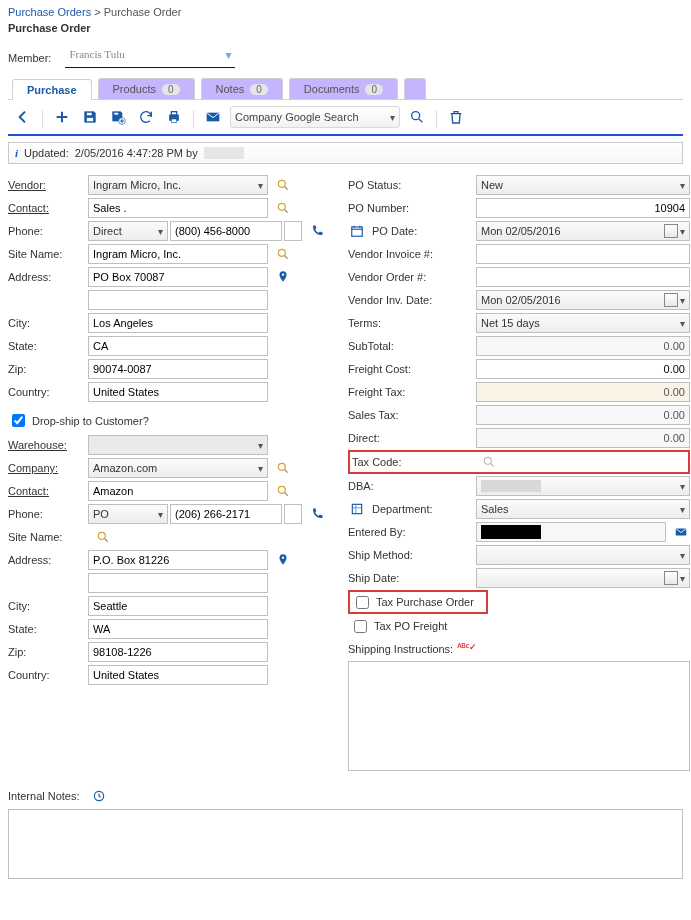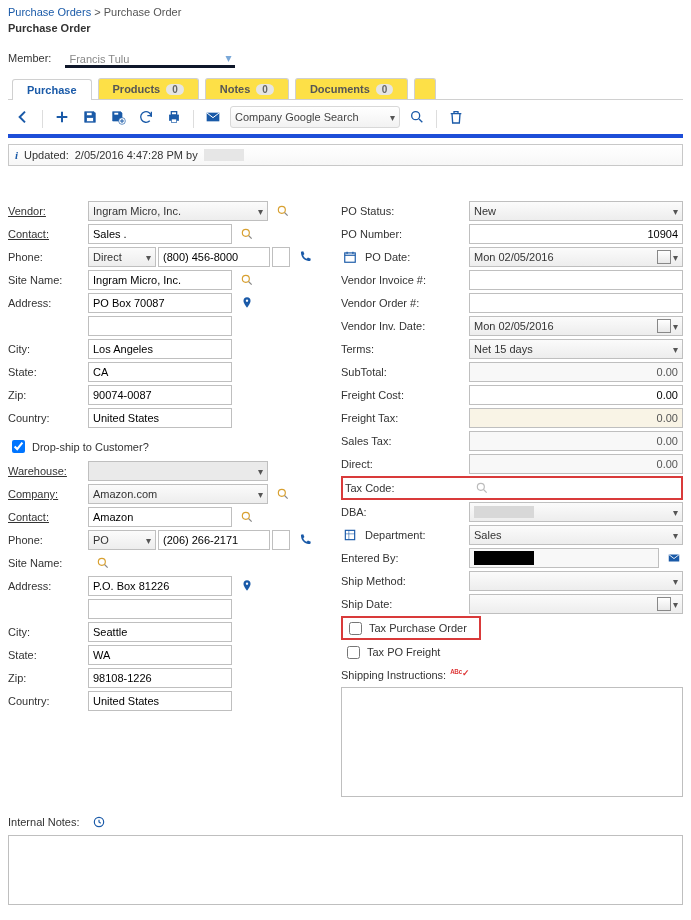--- a/index.html
+++ b/index.html
@@ -4,48 +4,48 @@
 <style>
   * { box-sizing: border-box; }
   html,body { margin:0; padding:0; font-family: "Segoe UI", Tahoma, sans-serif; font-size:11px; color:#333; background:#fff; }
   body { width:691px; padding:6px 8px; }
   a { color:#1a5aa8; text-decoration:none; }
   .breadcrumb { color:#1a5aa8; margin-bottom:4px; }
   .breadcrumb span { color:#555; }
   .page-title { font-weight:bold; margin:4px 0 14px 0; }
   .member-row { display:flex; align-items:center; gap:10px; margin-bottom:10px; }
   .member-row label { margin-right:4px; }
-  .member-select { display:inline-flex; align-items:flex-end; justify-content:space-between; width:170px; height:20px; padding:0 4px; border-bottom:3px solid #0f172a; color:#888; }
+  .member-select { display:inline-flex; align-items:flex-start; justify-content:space-between; width:170px; height:20px; padding:0 4px; border-bottom:1px solid #0f172a; color:#888;font-family:Liberation Serif, serif; }
   .member-select .caret { color:#7aa8d8; font-size:12px; }
   .show-chk { display:flex; align-items:center; gap:4px; color:#333; }
   .tabs { display:flex; gap:6px; border-bottom:1px solid #d0d0d0; padding-left:4px; }
-  .tab { display:flex; align-items:center; gap:6px; padding:4px 14px; background:#fde047; border:1px solid #d0d0d0; border-bottom:none; border-radius:3px 3px 0 0; color:#555; cursor:pointer;font-weight:bold; }
+  .tab { display:flex; align-items:center; gap:6px; padding:4px 14px; background:#c4b5fd; border:1px solid #d0d0d0; border-bottom:none; border-radius:3px 3px 0 0; color:#555; cursor:pointer; }
   .tab.active { color:#1a5aa8; background:#fff; font-weight:600; position:relative; top:1px; }
   .tab .badge { background:#e5e5e5; border-radius:8px; padding:0 6px; font-size:10px; color:#666; }
   .tab.gear { padding:4px 10px; }
-  .toolbar { display:flex; align-items:flex-end; gap:6px; padding:6px 4px; border-bottom:4px solid #1d4ed8; }
+  .toolbar { display:flex; align-items:flex-end; gap:6px; padding:6px 4px; border-bottom:2px solid #1d4ed8; }
   .toolbar .sep { width:1px; height:18px; background:#ddd; margin:0 2px; }
   .tbtn { width:22px; height:22px; display:flex; align-items:center; justify-content:center; color:#1a5aa8; cursor:pointer; border-radius:3px; }
   .tbtn svg { width:16px; height:16px; stroke:currentColor; fill:currentColor; }
   .combo { display:flex; align-items:center; width:170px; height:22px; border:1px solid #d8d8d8; background:linear-gradient(#fff,#f2f2f2); border-radius:3px; padding:0 4px; font-size:11px; color:#444; }
   .combo .caret { margin-left:auto; color:#555; font-size:10px; }
   .updated-bar { display:flex; align-items:center; gap:6px; border:1px solid #c8c8c8; background:linear-gradient(#fff,#f7f7f7); height:22px; padding:0 6px; margin:6px 0 10px 0; }
   .updated-bar .iicon { font-style:italic; font-family:Georgia, serif; font-weight:bold; color:#1a5aa8; }
   .updated-bar .mask { display:inline-block; width:40px; height:12px; background:#e6e6e6; }
   .cols { display:flex; gap:22px; }
-  .col { flex:1;margin-top:24px; }
+  .col { flex:1; }
   .row { display:flex; align-items:center; height:22px; margin-bottom:1px; }
   .lbl { width:80px; color:#333; }
   .lbl.deco { text-decoration:underline; }
   .in, .sel { height:20px; border:1px solid #bfbfbf; background:#fff; font-size:11px; padding:2px 4px; }
-  .in { width:144px; }
+  .in { width:180px; }
   .sel { width:180px; display:flex; align-items:center; justify-content:space-between; background:linear-gradient(#fbfbfb,#ededed); }
   .sel .caret { font-size:10px; color:#555; }
   .sel .dateicon { width:14px; height:14px; border:1px solid #888; background:linear-gradient(#fff,#e8e8e8); position:relative; }
-  .mini { width:68px; }
+  .mini { width:80px; }
   .mini2 { width:112px; }
   .iconbtn { width:18px; height:18px; display:flex; align-items:center; justify-content:center; margin-left:6px; cursor:pointer; }
   .iconbtn svg { width:14px; height:14px; }
   .right-align { text-align:right; }
   .ro { background:#f8f8f8; color:#555; }
   .ro.tan { background:#f9f4e6; }
   .chkrow { display:flex; align-items:center; gap:4px; margin:8px 0 4px 0; }
   .hl-row { border:2px solid #d93a3a; padding:1px 2px; display:flex; align-items:center; height:24px; margin-bottom:1px; }
   .hl-row .lbl { width:122px; }
   .hl-row .sel, .hl-row .in { flex:1; }

